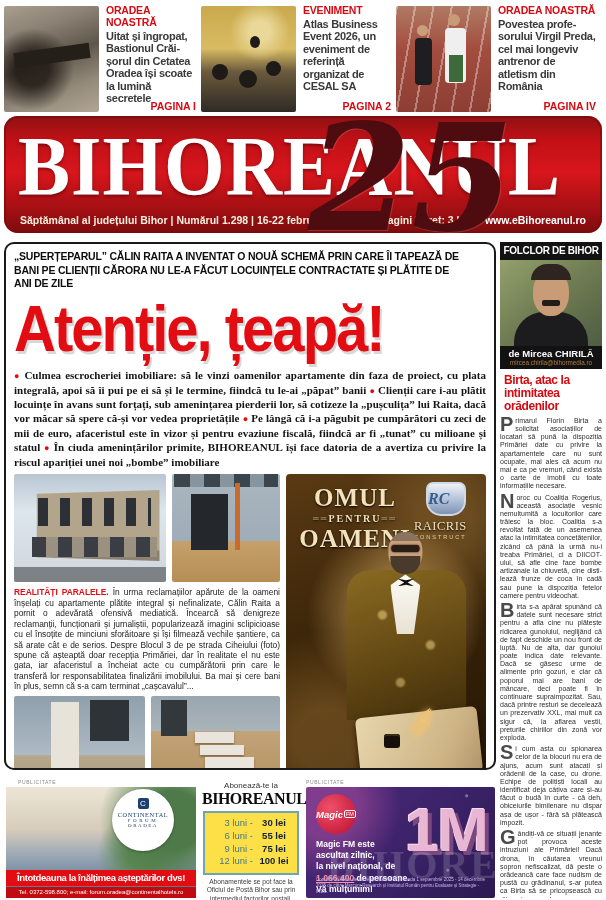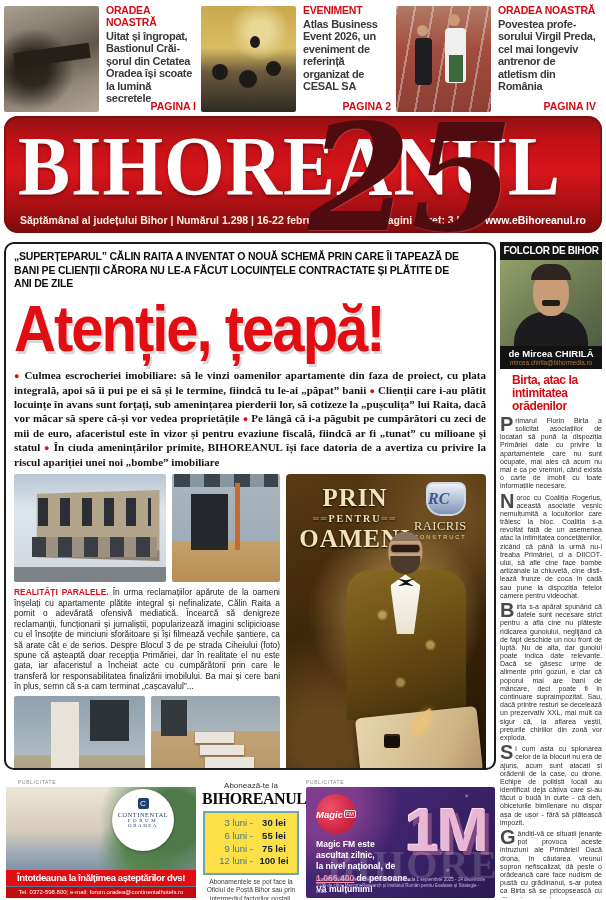--- a/index.html
+++ b/index.html
@@ -151,21 +151,21 @@
       background:#c79c76; }
   .fol-photo .hair { position:absolute; left:31px; top:4px; width:40px; height:16px;
       border-radius:20px 20px 0 0; background:#2e2420; }
   .fol-photo .must { position:absolute; left:42px; top:40px; width:18px; height:6px; border-radius:2px;
       background:#241c18; }
   .fol-photo .shirt { position:absolute; left:14px; top:52px; width:74px; height:40px;
       border-radius:30px 30px 0 0; background:#1c1c1e; }
   .fol-author { background:#121212; text-align:center; padding:2px 0 3px; }
   .fol-author .nm { color:#fff; font-weight:bold; font-size:9.5px; }
   .fol-author .em { color:#b5793f; font-size:6.3px; }
-  .fol-title { color:#d50a11; font-weight:bold; font-size:12px; line-height:1.08; margin:5px 12px 4px;
+  .fol-title { color:#d50a11; font-weight:bold; font-size:12px; line-height:1.08; margin:5px 4px 4px;
       letter-spacing:-0.4px; }
   .fol-p { font-size:7px; line-height:1.17; text-align:justify; color:#2d2d2d; margin-bottom:3px; }
   .fol-p .cap { float:left; font-size:20px; line-height:15px; font-weight:bold; color:#4a4a4a;
       padding-right:2px; }
 
   
   .pub { position:absolute; font-size:5px; color:#8a8a8a; letter-spacing:0.6px; top:779px; }
   .pub.p1 { left:18px; } .pub.p2 { left:306px; }
 
   .continental { position:absolute; left:6px; top:787px; width:190px; height:111px; overflow:hidden;
@@ -301,21 +301,21 @@
             <div class="dk"></div>
               <div class="s1"></div>
               <div class="s2"></div>
               <div class="s3"></div>
           </div>
         </div>
       </div>
 
       <div class="raicris">
         <div class="rc-title">
-          <div class="rc-t1">PRIN</div>
+          <div class="rc-t1">OMUL</div>
           <div class="rc-t2">PENTRU</div>
           <div class="rc-t1">OAMENI</div>
         </div>
         <div class="rc-logo">
           <div class="rc-shield">RC</div>
           <div class="rc-brand">RAICRIS</div>
           <div class="rc-brand-sub">CONSTRUCT</div>
         </div>
         <div class="man">
           <div class="body"></div>

